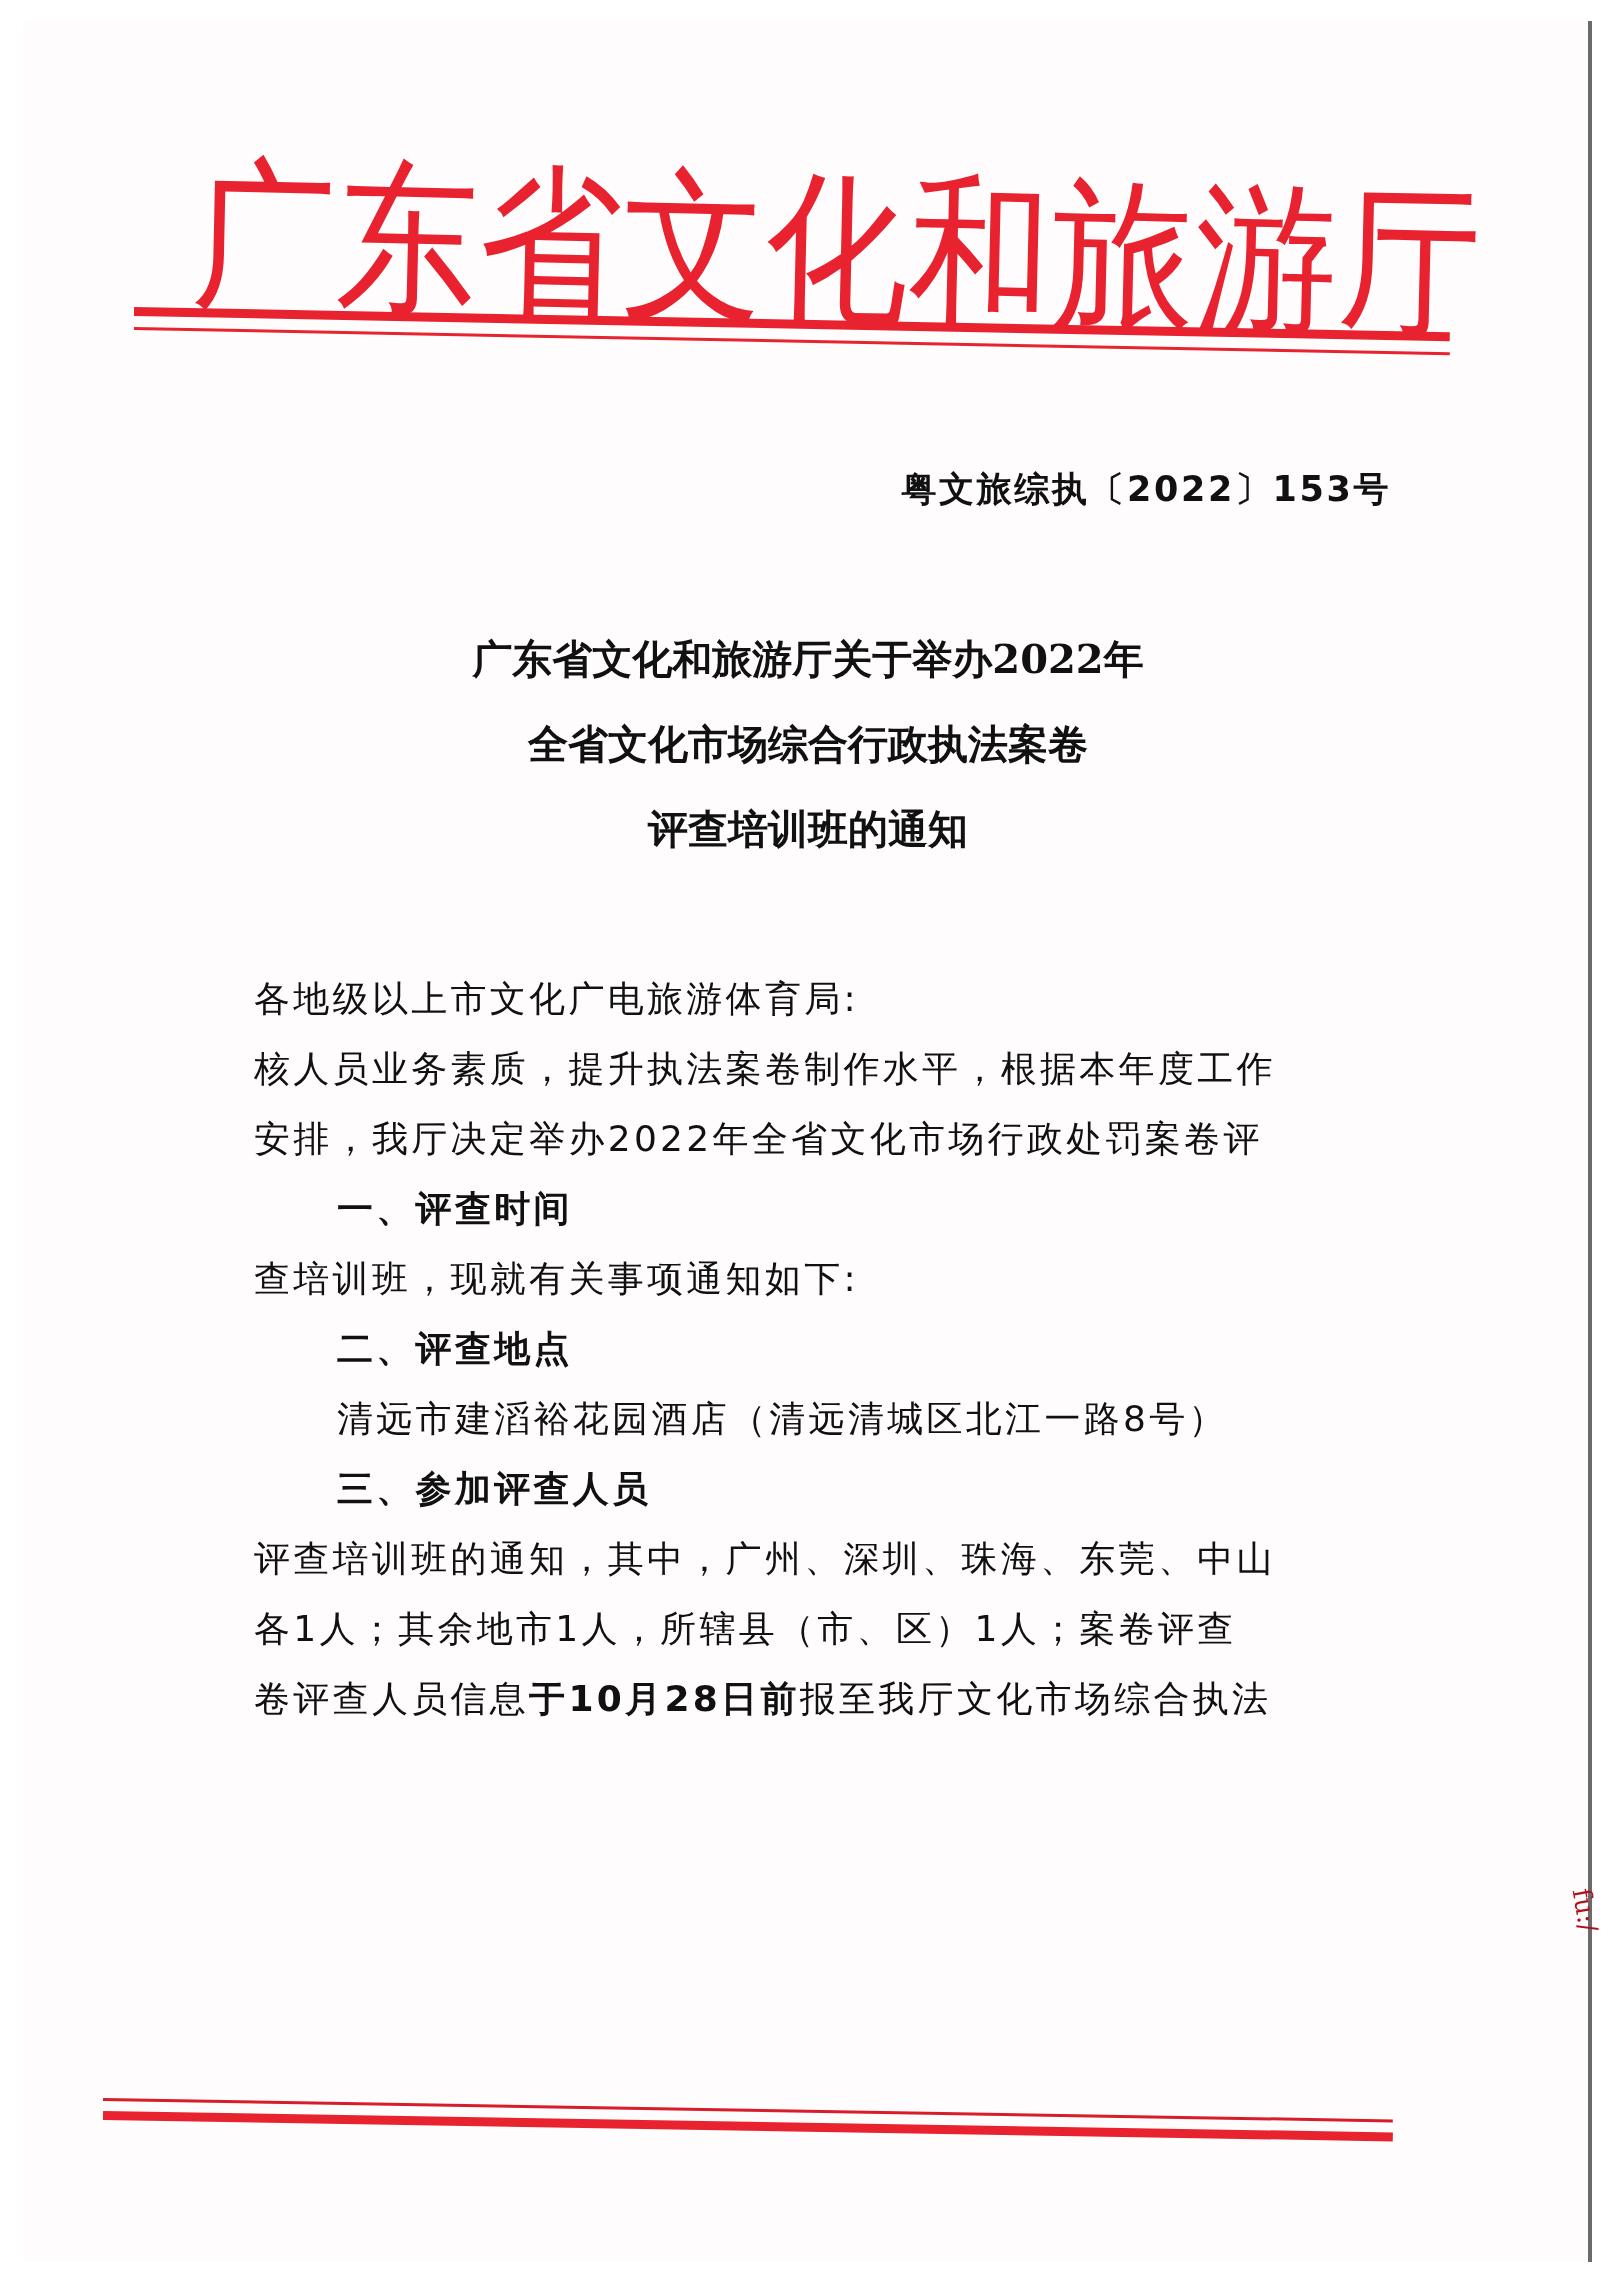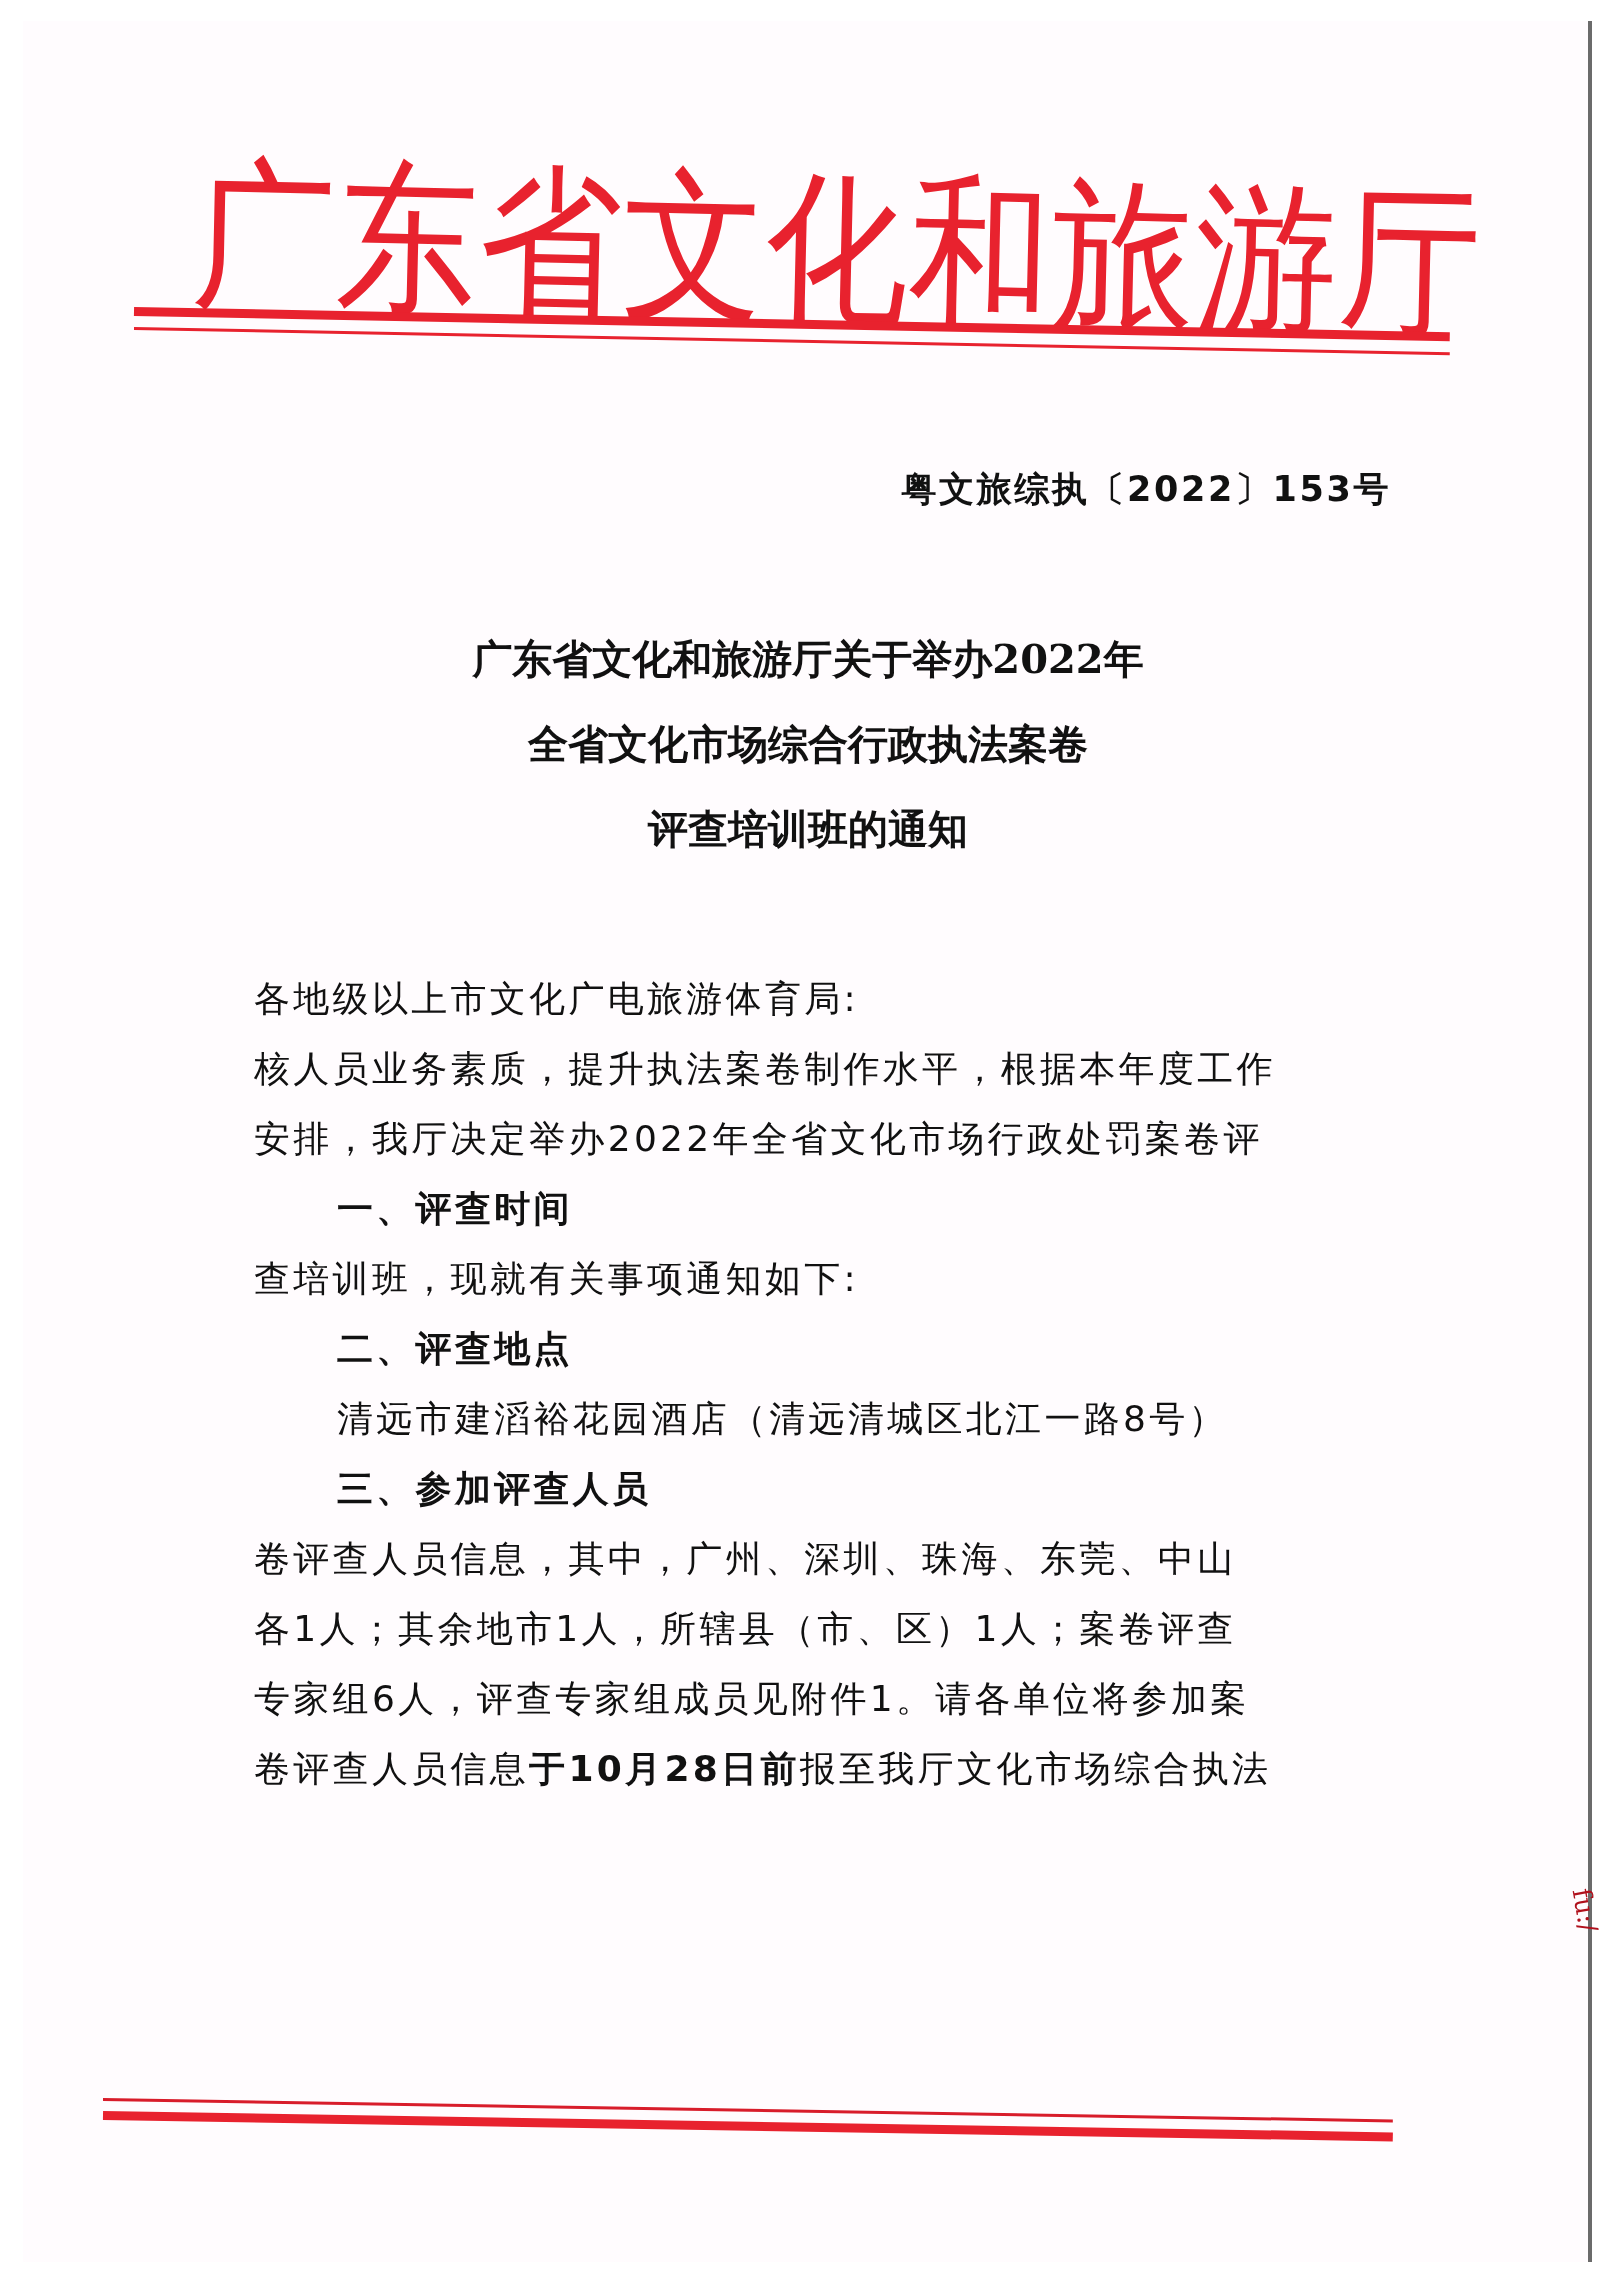--- a/index.html
+++ b/index.html
@@ -78,23 +78,22 @@
   <span class="row">核人员业务素质，提升执法案卷制作水平，根据本年度工作</span>
   <span class="row">安排，我厅决定举办2022年全省文化市场行政处罚案卷评</span>
   <span class="row heading">一、评查时间</span>
 
   <span class="row">查培训班，现就有关事项通知如下:</span>
 
   <span class="row heading">二、评查地点</span>
   <span class="row indent">清远市建滔裕花园酒店（清远清城区北江一路8号）</span>
 
   <span class="row heading">三、参加评查人员</span>
-  <span class="row">卷评查人员信息，其中，广州、深圳、珠海、东莞、中山</span>
+  <span class="row">评查培训班的通知，其中，广州、深圳、珠海、东莞、中山</span>
   <span class="row">各1人；其余地市1人，所辖县（市、区）1人；案卷评查</span>
-  <span class="row">专家组6人，评查专家组成员见附件1。请各单位将参加案</span>
   <span class="row"><span>卷评查人员信息</span><b>于10月28日前</b><span>报至我厅文化市场综合执法</span></span>
 </div>
 
 <div class="margin-mark">fu:/</div>
 
 <div class="rule bot-thin"></div>
 <div class="rule bot-thick"></div>
 
 
 </body></html>

